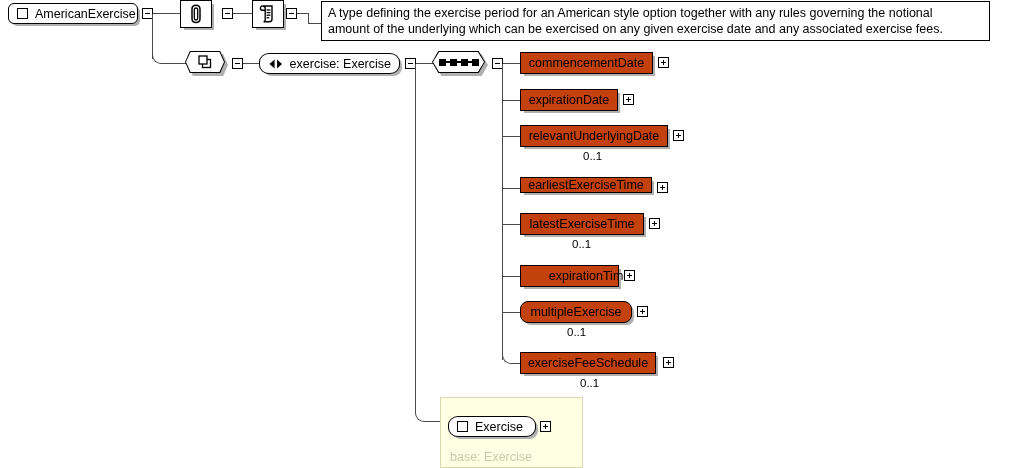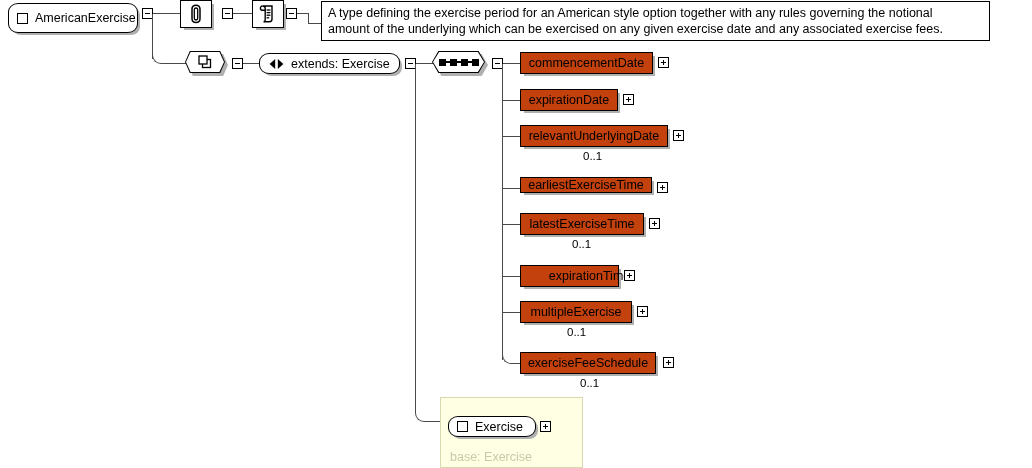--- a/index.html
+++ b/index.html
@@ -150,21 +150,21 @@
     white-space: nowrap;
   }
 
   .lbl { white-space: nowrap; }
 </style>
 </head>
 <body>
 
 <div class="canvas">
 
-  <div class="capsule" style="left:8px; top:3px; width:130px; height:21px; padding:14px 8px; gap:7px;">
+  <div class="capsule" style="left:8px; top:3px; width:130px; height:21px; padding:5px 8px; gap:7px;border-radius:6px;">
     <span class="node-sq"></span>
     <span class="lbl">AmericanExercise</span>
   </div>
 
   <div class="toggle" style="left:142px; top:8px;"></div>
 
   <div class="ln-h" style="left:153px; top:13px; width:27px;"></div>
 
   <div class="ln-v" style="left:152px; top:14px; height:45px;"></div>
   <div class="elbow" style="left:152px; top:52px; width:20px; height:12px;"></div>
@@ -216,21 +216,21 @@
   </div>
 
   <div class="toggle" style="left:232px; top:58px;"></div>
   <div class="ln-h" style="left:243px; top:63px; width:17px;"></div>
 
   <div class="capsule" style="left:259px; top:53px; width:141px; height:21px; padding:0 8px; gap:6px;">
     <svg width="17" height="12" viewBox="0 0 17 12">
       <path d="M7.2 1 L7.2 11 L1.6 6 Z" fill="#000"></path>
       <path d="M9.8 1 L9.8 11 L15.4 6 Z" fill="#000"></path>
     </svg>
-    <span class="lbl">extends: Exercise</span>
+    <span class="lbl">exercise: Exercise</span>
   </div>
 
   <div class="toggle" style="left:405px; top:58px;"></div>
   <div class="ln-h" style="left:416px; top:63px; width:17px;"></div>
 
   <div class="ln-v" style="left:415px; top:64px; height:348px;"></div>
   <div class="elbow" style="left:415px; top:404px; width:16px; height:18px;"></div>
   <div class="ln-h" style="left:429px; top:421px; width:12px;"></div>
 
   <div class="octa-wrap" style="left:432px; top:51px; width:56px; height:25px;">
@@ -286,21 +286,21 @@
   <div class="toggle plus" style="left:649px; top:218px;"></div>
   <div class="cardinality" style="left:572px; top:238px;">0..1</div>
 
   <div class="ln-h" style="left:503px; top:276px; width:18px;"></div>
   <div class="rectbox" style="left:520px; top:265px; width:99px; height:22px;padding-left:40px;">
     <span>expirationTime</span>
   </div>
   <div class="toggle plus" style="left:624px; top:270px;"></div>
 
   <div class="ln-h" style="left:503px; top:312px; width:18px;"></div>
-  <div class="rectbox" style="left:520px; top:301px; width:112px; height:22px;">
+  <div class="rectbox" style="left:520px; top:301px; width:112px; height:22px;border-radius:8px;">
     <span>multipleExercise</span>
   </div>
   <div class="toggle plus" style="left:637px; top:306px;"></div>
   <div class="cardinality" style="left:567px; top:326px;">0..1</div>
 
   <div class="ln-h" style="left:513px; top:363px; width:9px;"></div>
   <div class="rectbox" style="left:520px; top:352px; width:136px; height:22px;">
     <span>exerciseFeeSchedule</span>
   </div>
   <div class="toggle plus" style="left:663px; top:357px;"></div>

